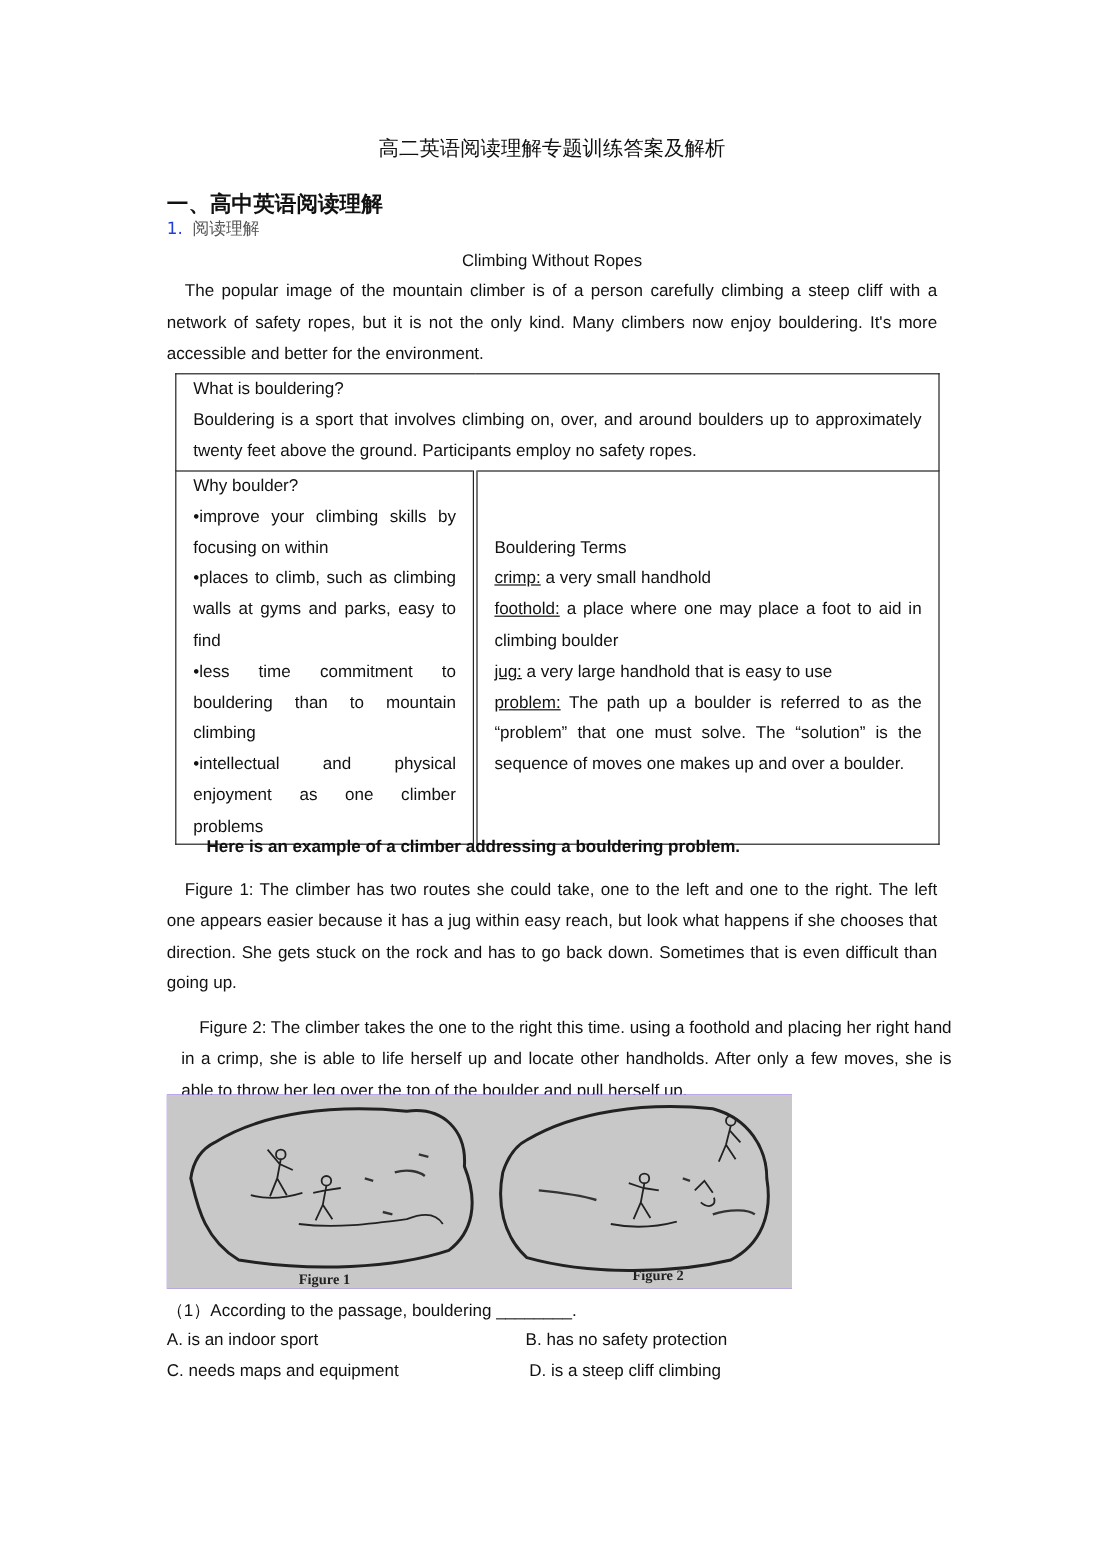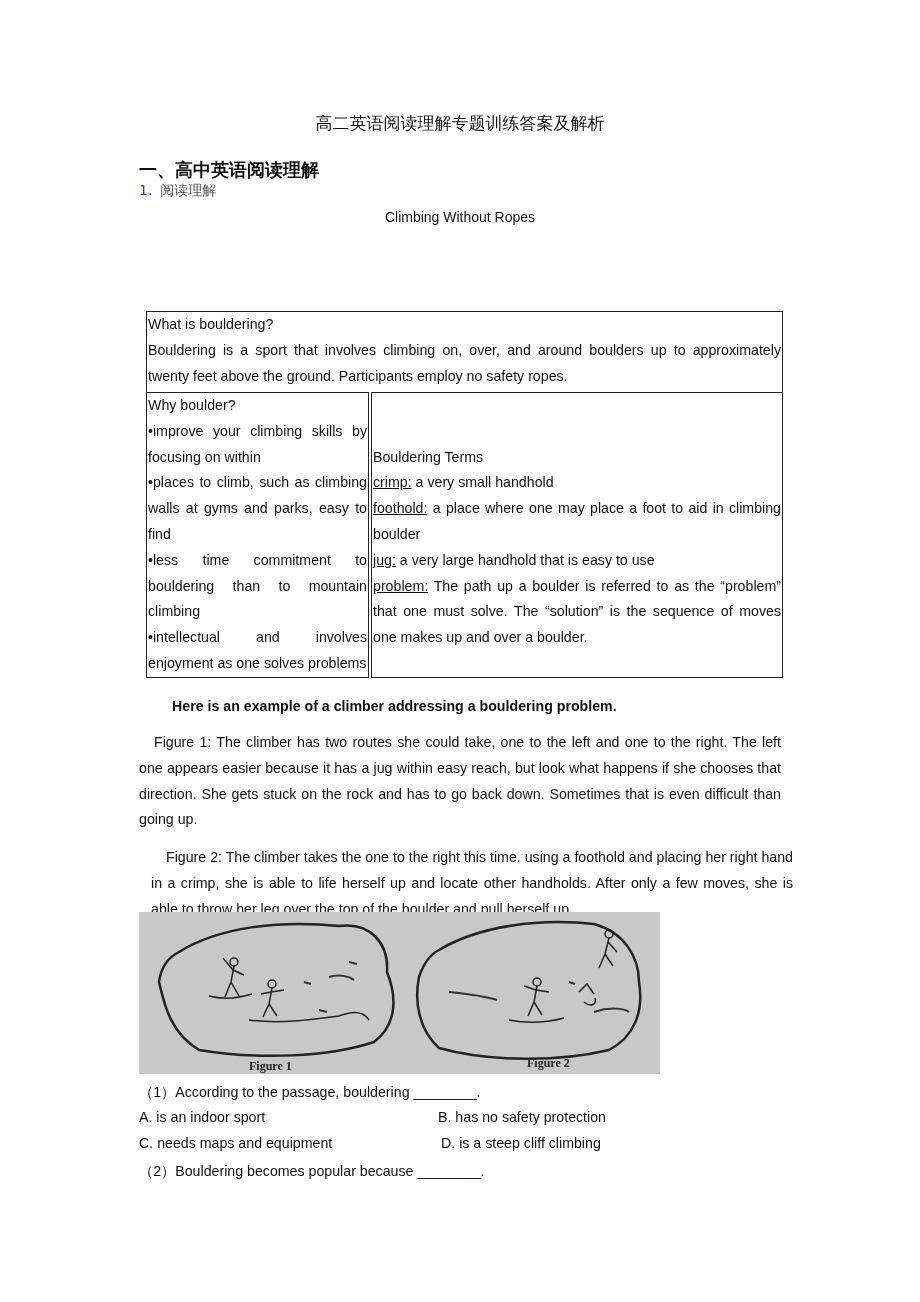--- a/index.html
+++ b/index.html
@@ -12,21 +12,21 @@
                    font-family: "DejaVu Sans", sans-serif; color: #111; }
   .q-label { position: absolute; top: 182px; left: 139px; font-size: 14px; color: #555;
              font-family: "DejaVu Sans", sans-serif; }
   .q-label .num { color: #1f3fd6; margin-right: 8px; }
   .passage-title { position: absolute; top: 209px; left: 0; width: 920px; text-align: center; font-size: 14px; }
   .para { position: absolute; left: 139px; width: 642px; font-size: 14.2px; line-height: 25.8px;
           text-align: justify; text-align-last: left; }
   .indent { text-indent: 15px; }
   table.info { position: absolute; left: 146px; top: 311px; width: 637px; border-collapse: collapse;
                font-size: 14.2px; line-height: 25.8px; }
-  table.info td { border: 1.5px solid #222; padding: 0 1px; vertical-align: top; text-align: justify; text-align-last: left; }
+  table.info td { border: 1.5px solid #222; padding: 0 14px; vertical-align: top; text-align: justify; text-align-last: left; }
   table.info td.top { height: 80px; }
   table.info td.left { width: 219px; border-right: 4px double #222; }
   table.info td.right { }
   .term-line { display: block; }
   .term { text-decoration: underline; text-decoration-style: solid; }
   .figure { position: absolute; left: 139px; top: 912px; width: 521px; height: 162px; background: #8b5cf6; }
   .figure svg { width: 100%; height: 100%; display: block; }
   .question { position: absolute; left: 139px; font-size: 14.2px; }
   .opt { position: absolute; font-size: 14.2px; }
 </style>
@@ -38,36 +38,37 @@
   <div class="doc-title">高二英语阅读理解专题训练答案及解析</div>
 
   <div class="section-title">一、高中英语阅读理解</div>
 
   <div class="q-label">
     <span class="num">1.</span><span>阅读理解</span>
   </div>
 
   <div class="passage-title">Climbing Without Ropes</div>
 
+  <p class="para indent" style="top:231px; margin:0;">The popular image of the mountain climber is of a person carefully climbing a steep cliff with a network of safety ropes, but it is not the only kind. Many climbers now enjoy bouldering. It's more accessible and better for the environment.</p>
 
   <table class="info">
     <tbody>
         <tr>
       <td class="top" colspan="2">
         <span class="term-line">What is bouldering?</span>
         <span>Bouldering is a sport that involves climbing on, over, and around boulders up to approximately twenty feet above the ground. Participants employ no safety ropes.</span>
       </td>
     </tr>
     <tr>
       <td class="left">
         <span class="term-line">Why boulder?</span>
         <span class="term-line">•improve your climbing skills by focusing on within</span>
         <span class="term-line">•places to climb, such as climbing walls at gyms and parks, easy to find</span>
         <span class="term-line">•less time commitment to bouldering than to mountain climbing</span>
-        <span class="term-line">•intellectual and involves enjoyment as one solves problems</span>
+        <span class="term-line">•intellectual and physical enjoyment as one climber problems</span>
       </td>
       <td class="right">
         <span class="term-line" style="height:51.6px;"></span>
         <span class="term-line">Bouldering Terms</span>
         <span class="term-line"><span class="term">crimp:</span><span> a very small handhold</span></span>
         <span class="term-line"><span class="term">foothold:</span><span> a place where one may place a foot to aid in climbing boulder</span></span>
         <span class="term-line"><span class="term">jug:</span><span> a very large handhold that is easy to use</span></span>
         <span class="term-line"><span class="term">problem:</span><span> The path up a boulder is referred to as the “problem” that one must solve. The “solution” is the sequence of moves one makes up and over a boulder.</span></span>
       </td>
     </tr>
@@ -111,15 +112,14 @@
       <text x="110" y="158" font-family="Liberation Serif, serif" font-size="12" font-weight="bold" fill="#222">Figure 1</text>
       <text x="388" y="155" font-family="Liberation Serif, serif" font-size="12" font-weight="bold" fill="#222">Figure 2</text>
     </svg>
   </div>
 
   <div class="question" style="top:1083px;">（1）According to the passage, bouldering ________.</div>
   <div class="opt" style="top:1109px; left:139px;">A. is an indoor sport</div>
   <div class="opt" style="top:1109px; left:438px;">B. has no safety protection</div>
   <div class="opt" style="top:1135px; left:139px;">C. needs maps and equipment</div>
   <div class="opt" style="top:1135px; left:441px;">D. is a steep cliff climbing</div>
-  <div class="question" style="top:1162px;">（2）Bouldering becomes popular because ________.</div>
 
 </div>
 
 </body></html>

